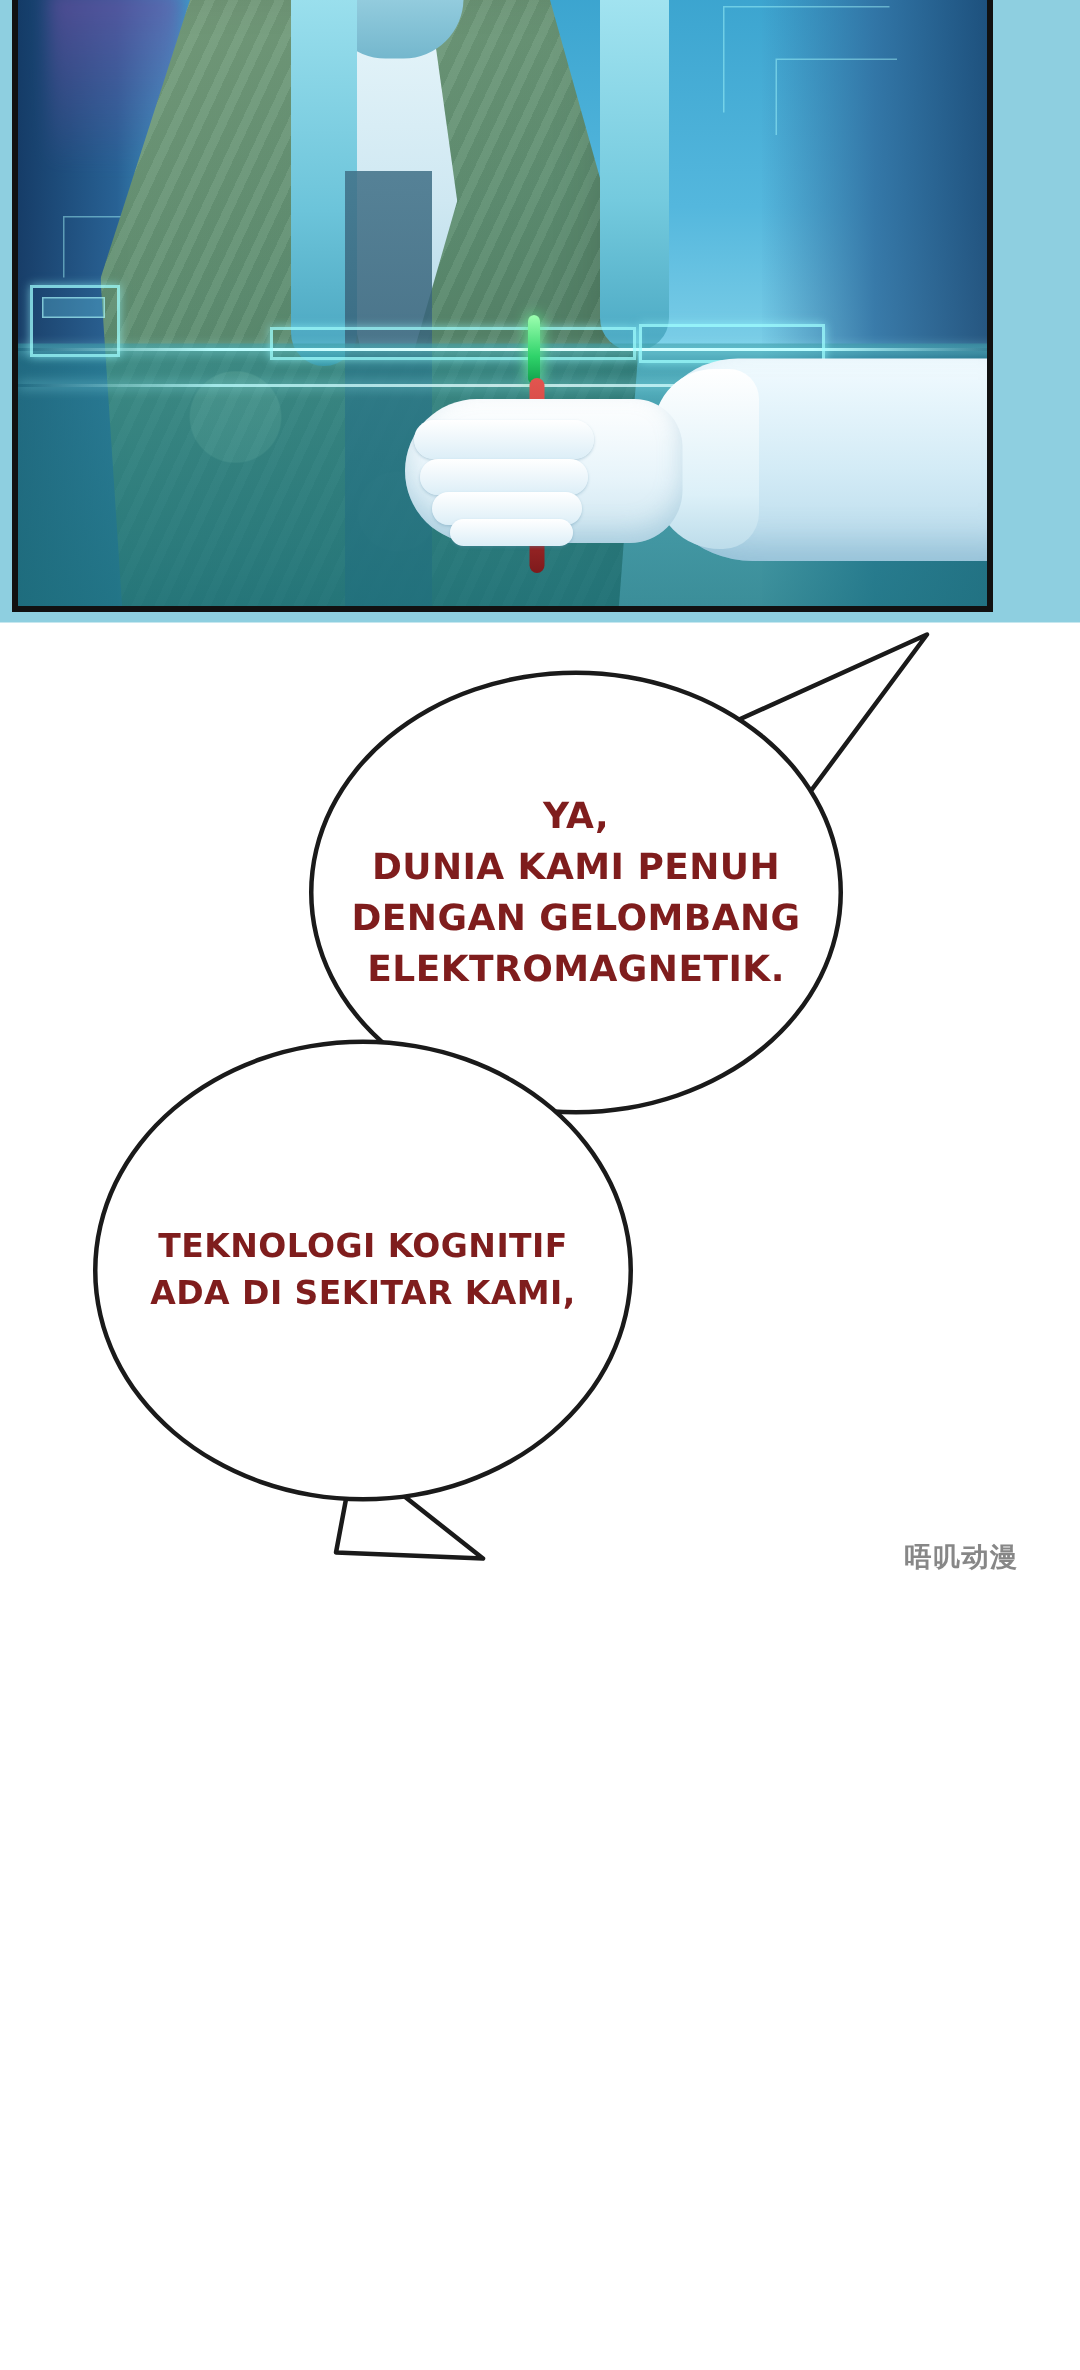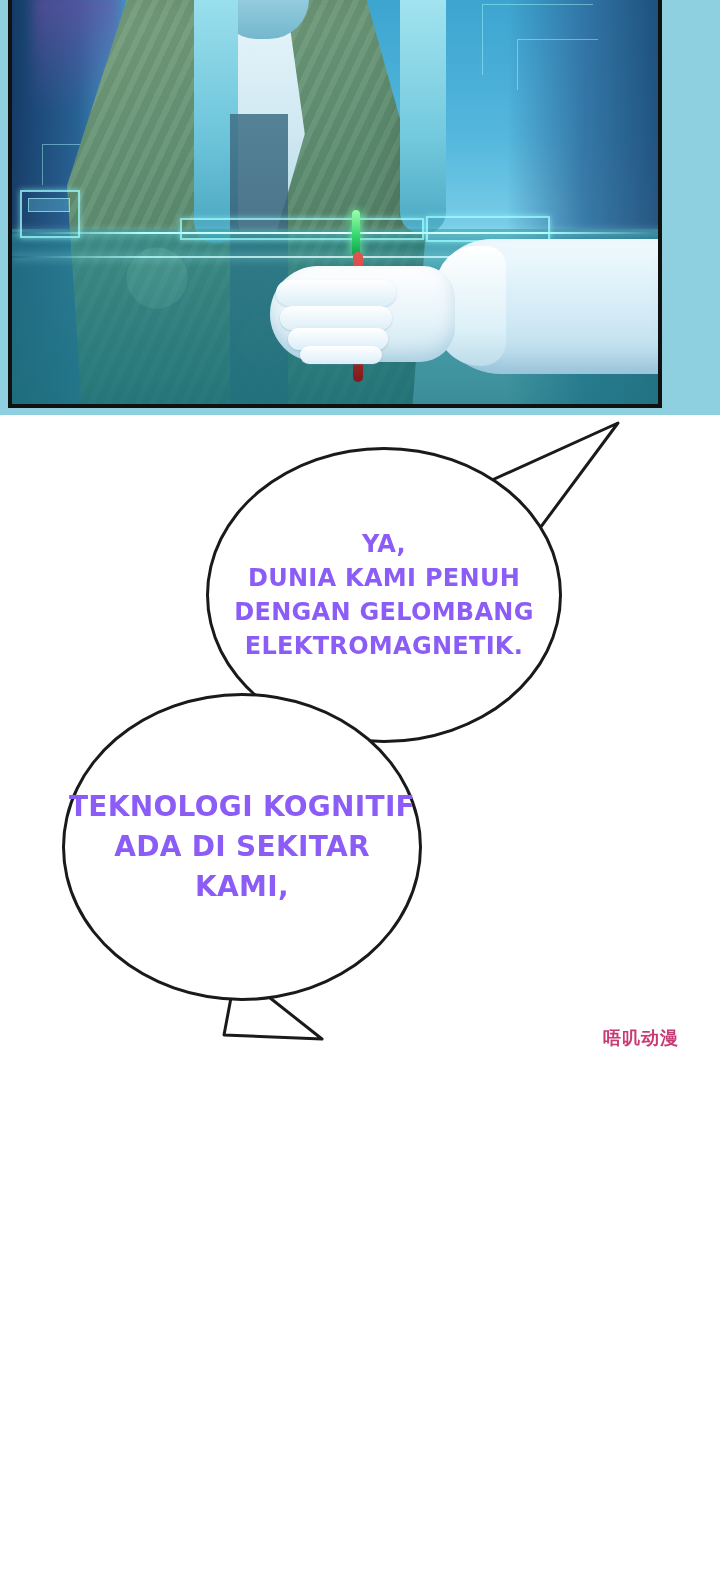--- a/index.html
+++ b/index.html
@@ -200,61 +200,61 @@
     border: 3px solid #1a1a1a;
     border-radius: 50%;
     box-sizing: border-box;
     display: flex;
     align-items: center;
     justify-content: center;
     text-align: center;
   }
   .balloon .txt {
     font-family: "DejaVu Sans", sans-serif;
-    color: #8b5cf6;
+    color: #7f1d1d;
     font-weight: 700;
     line-height: 1.42;
     letter-spacing: .3px;
     white-space: pre-line;
   }
   #balloon-1 {
     left: 206px;
     top: 32px;
     width: 356px;
     height: 296px;
   }
   #balloon-1 .txt { font-size: 24px; }
   #balloon-2 {
     left: 62px;
     top: 278px;
     width: 360px;
     height: 308px;
   }
-  #balloon-2 .txt { font-size: 28px; }
+  #balloon-2 .txt { font-size: 22px; }
   #balloon-3 {
     left: 226px;
     top: 520px;
     width: 450px;
     height: 450px;
   }
   #balloon-3 .txt { font-size: 24px; }
 
   .tail {
     position: absolute;
     pointer-events: none;
   }
 
   
   #watermark {
     position: absolute;
     left: 585px;
     top: 608px;
     width: 112px;
     height: 30px;
-    color: #be185d;
+    color: #737373;
     font-size: 18px;
     font-weight: 700;
     letter-spacing: 1px;
     display: flex;
     align-items: center;
     justify-content: center;
     font-family: "DejaVu Sans", sans-serif;
     opacity: .85;
   }
 </style>

